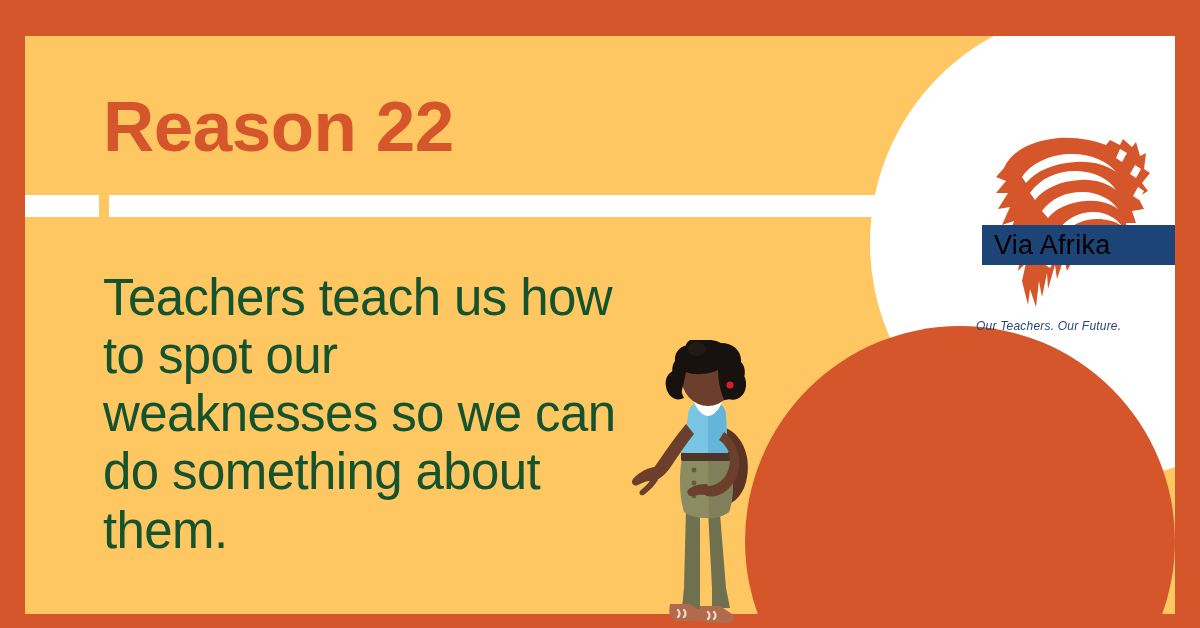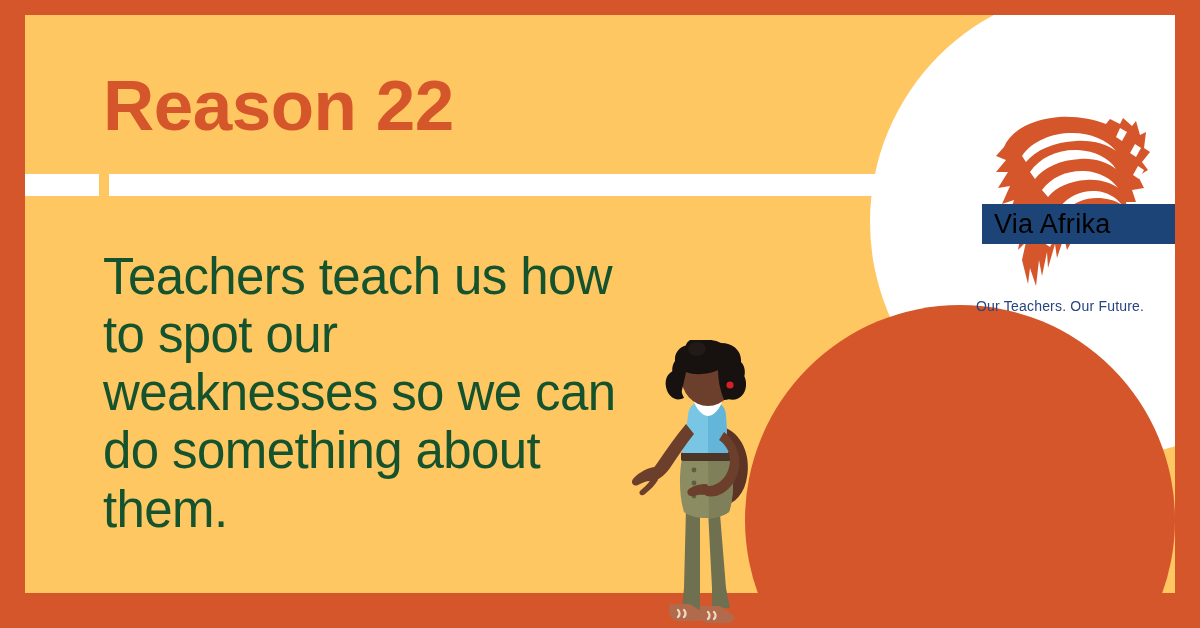--- a/index.html
+++ b/index.html
@@ -16,21 +16,21 @@
     width: 1200px;
     height: 628px;
     overflow: hidden;
     background: #d5562a;   
   }
 
   
   #inner-panel {
     position: absolute;
     left: 25px;
-    top: 15px;
+    top: 36px;
     width: 1150px;
     height: 578px;
     background: #ffc761;
     overflow: hidden;
   }
 
   
   .circle {
     position: absolute;
     border-radius: 50%;
@@ -147,21 +147,22 @@
     font-size: 27px;
     color: #000000;
     letter-spacing: 0.3px;
     z-index: 4;
     white-space: nowrap;
   }
   #logo-tagline {
     position: absolute;
     left: 16px;
     top: 188px;
-    font-size: 14px;
+    font-size: 12px;
+    font-style: italic;
     font-weight: normal;
     color: #27457e;
     letter-spacing: 0.2px;
     white-space: nowrap;
   }
 
   
   #character {
     position: absolute;
     left: 620px;

